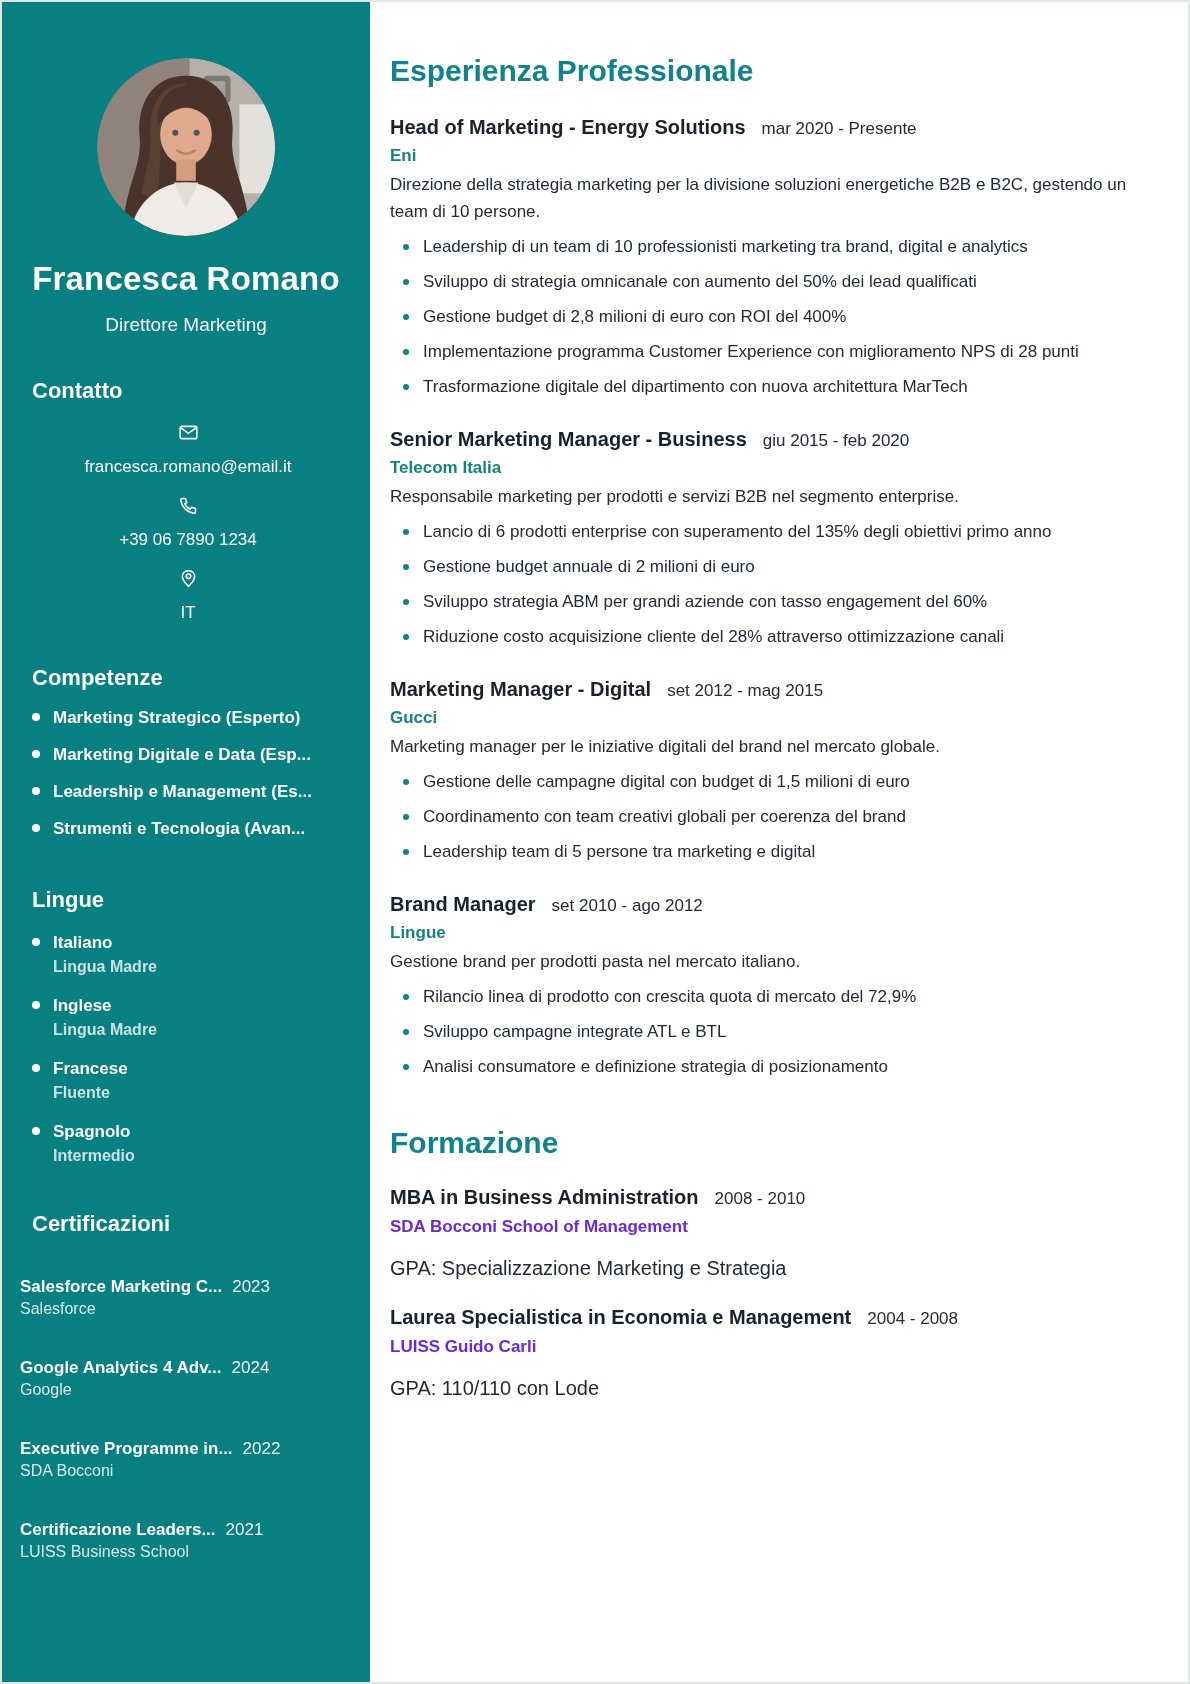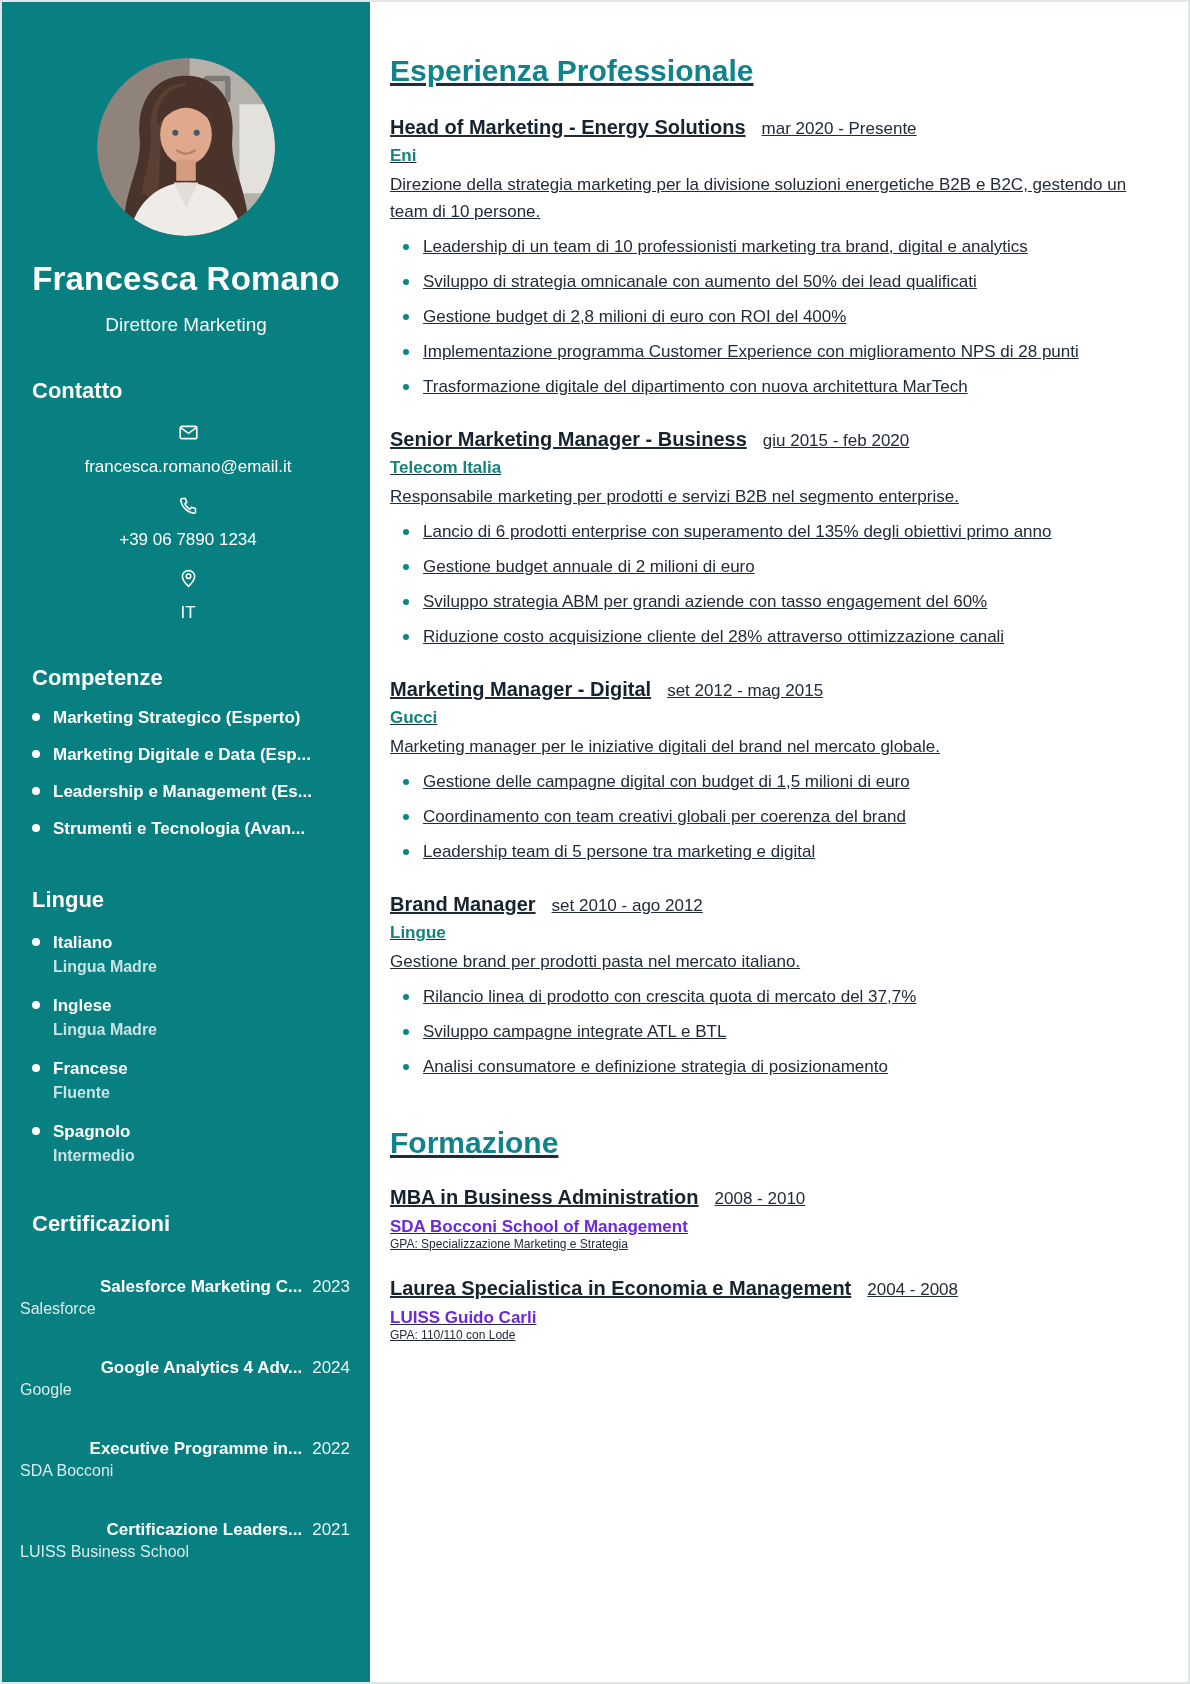--- a/index.html
+++ b/index.html
@@ -31,40 +31,40 @@
   .side-h { font-size:22px; font-weight:700; margin-bottom:6px; }
   .contact-row { display:flex; align-items:center; gap:14px; margin-top:18px; font-size:17px;flex-direction:column; }
   .contact-row svg { width:21px; height:21px; flex:none; }
   .dot-row { display:flex; align-items:baseline; gap:13px; margin-top:17px; font-size:17px; font-weight:600; }
   .wdot { width:8px; height:8px; border-radius:50%; background:#ffffff; flex:none; position:relative; top:-2px; }
   .lang-block { margin-top:20px; }
   .lang-level { margin:5px 0 0 21px; font-size:16px; font-weight:700; color:rgba(255,255,255,.78); }
   .cert-section { margin-top:46px; padding:0 20px 0 18px; }
   .cert-section .side-h { padding-left:12px; }
   .cert-block { margin-top:18px; }
-  .cert-top { display:flex; justify-content:flex-end; align-items:baseline; gap:10px;margin-top:40px; }
+  .cert-top { display:flex; justify-content:flex-start; align-items:baseline; gap:10px;margin-top:40px; }
   .cert-title { font-size:17px; font-weight:700; white-space:nowrap; overflow:hidden; }
   .cert-year { font-size:17px; color:rgba(255,255,255,.92); flex:none; }
   .cert-issuer { font-size:16px; color:rgba(255,255,255,.85); margin-top:3px; }
   
-  .main { flex:1; padding:52px 52px 40px 20px;text-decoration:underline; }
+  .main { flex:1; padding:52px 52px 40px 20px; }
   .main-h1 { font-size:30px; font-weight:700; color:#12828b; margin-bottom:28px; }
   .job { margin-bottom:28px; }
   .jrow { display:flex; justify-content:flex-start; align-items:baseline; gap:16px; }
   .jtitle { font-size:20px; font-weight:700; color:#17222f; }
   .jdates { font-size:17px; color:#222b38; flex:none; }
   .jcompany { font-size:17px; font-weight:600; color:#15837d; margin-top:7px; }
   .jsummary { font-size:17px; line-height:27px; margin-top:5px; }
   .blist { list-style:none; margin-top:7px; }
   .blist li { display:flex; gap:14px; margin-top:8px; font-size:17px; line-height:27px; padding-left:13px; }
   .tdot { width:6px; height:6px; border-radius:50%; background:#0f8486; flex:none; margin-top:11px; }
   .edu-h1 { margin-top:46px; margin-bottom:26px; }
   .edu { margin-bottom:26px; }
   .eschool { font-size:17px; font-weight:600; color:#6d28d9; margin-top:8px; }
-  .egpa { font-size:12px; margin-top:0; }
+  .egpa { font-size:20px; margin-top:20px; }
 </style>
 </head>
 <body>
 
 <div class="page">
 
   <aside class="sidebar">
 
     <div class="avatar-wrap">
       <svg viewBox="0 0 100 100">
@@ -294,21 +294,21 @@
     <section class="job">
       <div class="jrow">
         <h3 class="jtitle">Brand Manager</h3>
         <span class="jdates">set 2010 - ago 2012</span>
       </div>
       <div class="jcompany">Lingue</div>
       <p class="jsummary">Gestione brand per prodotti pasta nel mercato italiano.</p>
       <ul class="blist">
         <li>
             <span class="tdot"></span>
-            <span>Rilancio linea di prodotto con crescita quota di mercato del 37,7%</span>
+            <span>Rilancio linea di prodotto con crescita quota di mercato del 72,9%</span>
           </li>
         <li>
             <span class="tdot"></span>
             <span>Sviluppo campagne integrate ATL e BTL</span>
           </li>
         <li>
             <span class="tdot"></span>
             <span>Analisi consumatore e definizione strategia di posizionamento</span>
           </li>
       </ul>

